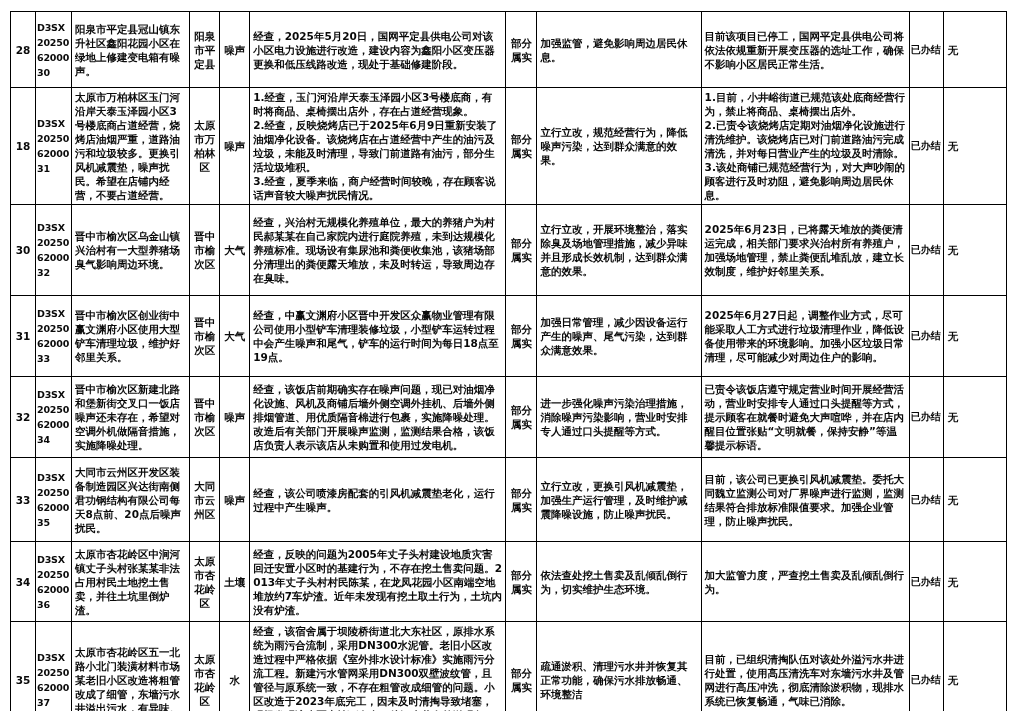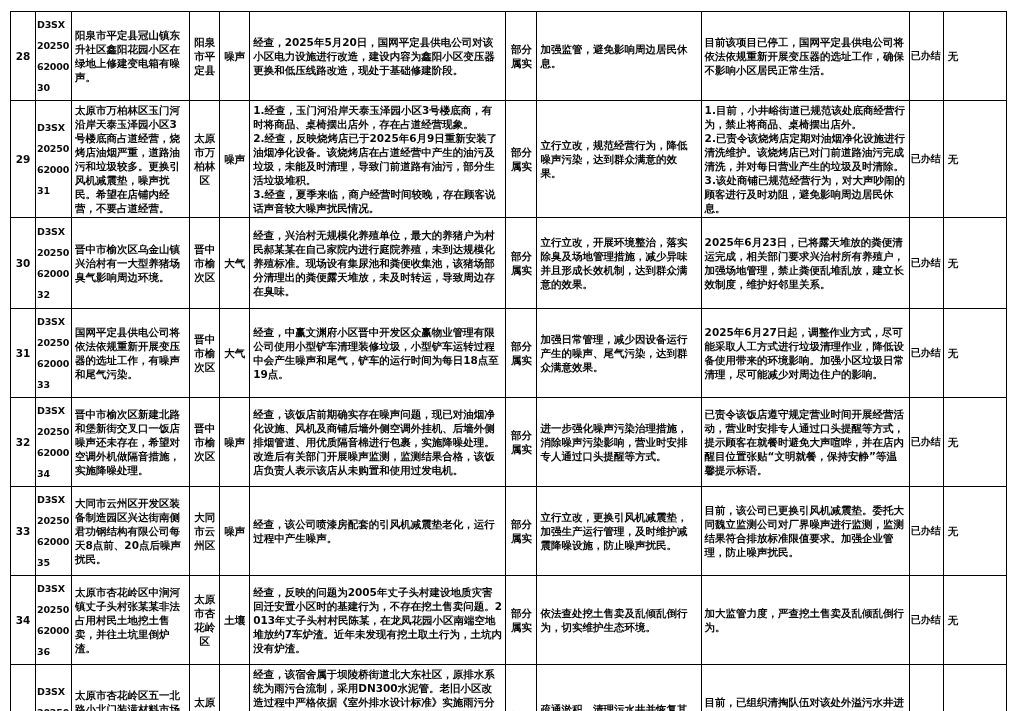--- a/index.html
+++ b/index.html
@@ -9,21 +9,21 @@
   }
   .page{padding:11px 0 0 10px;}
   table{border-collapse:collapse;table-layout:fixed;width:997px;background:#fff;}
   td{
     border:1px solid #000;vertical-align:middle;
     font-size:10.5px;line-height:14px;color:#0a0a0a;font-weight:600;
     white-space:pre-wrap;word-break:break-all;padding:2px 3px;
     overflow:hidden;
   }
   td.col-no,td.col-region,td.col-pollution_type,td.col-verdict{text-align:center;padding:2px 1px;}
-  td.col-case_id{font-size:9.5px;padding:2px 1px;letter-spacing:-0.2px;line-height:21px;}
+  td.col-case_id{font-size:9.5px;padding:2px 1px;letter-spacing:-0.2px;line-height:15px;}
   td.col-status{padding:2px 1px;white-space:nowrap;font-size:10px;}
   td.col-remark{padding-left:4px;vertical-align:middle;}
 </style>
 </head>
 <body>
 
 <div class="page">
   <table>
     <colgroup>
       <col style="width:25px">
@@ -46,21 +46,21 @@
           <td class="col-region">阳泉市平定县</td>
           <td class="col-pollution_type">噪声</td>
           <td class="col-investigation">经查，2025年5月20日，国网平定县供电公司对该小区电力设施进行改造，建设内容为鑫阳小区变压器更换和低压线路改造，现处于基础修建阶段。</td>
           <td class="col-verdict">部分属实</td>
           <td class="col-measures">加强监管，避免影响周边居民休息。</td>
           <td class="col-progress">目前该项目已停工，国网平定县供电公司将依法依规重新开展变压器的选址工作，确保不影响小区居民正常生活。</td>
           <td class="col-status">已办结</td>
           <td class="col-remark">无</td>
         </tr>
         <tr style="height: 103px;">
-          <td class="col-no">29</td>
+          <td class="col-no">18</td>
           <td class="col-case_id">D3SX202506200031</td>
           <td class="col-complaint">太原市万柏林区玉门河沿岸天泰玉泽园小区3号楼底商占道经营，烧烤店油烟严重，道路油污和垃圾较多。更换引风机减震垫，噪声扰民。希望在店铺内经营，不要占道经营。</td>
           <td class="col-region">太原市万柏林区</td>
           <td class="col-pollution_type">噪声</td>
           <td class="col-investigation">1.经查，玉门河沿岸天泰玉泽园小区3号楼底商，有时将商品、桌椅摆出店外，存在占道经营现象。
 2.经查，反映烧烤店已于2025年6月9日重新安装了油烟净化设备。该烧烤店在占道经营中产生的油污及垃圾，未能及时清理，导致门前道路有油污，部分生活垃圾堆积。
 3.经查，夏季来临，商户经营时间较晚，存在顾客说话声音较大噪声扰民情况。</td>
           <td class="col-verdict">部分属实</td>
           <td class="col-measures">立行立改，规范经营行为，降低噪声污染，达到群众满意的效果。</td>
           <td class="col-progress">1.目前，小井峪街道已规范该处底商经营行为，禁止将商品、桌椅摆出店外。
@@ -78,21 +78,21 @@
           <td class="col-investigation">经查，兴治村无规模化养殖单位，最大的养猪户为村民郝某某在自己家院内进行庭院养殖，未到达规模化养殖标准。现场设有集尿池和粪便收集池，该猪场部分清理出的粪便露天堆放，未及时转运，导致周边存在臭味。</td>
           <td class="col-verdict">部分属实</td>
           <td class="col-measures">立行立改，开展环境整治，落实除臭及场地管理措施，减少异味并且形成长效机制，达到群众满意的效果。</td>
           <td class="col-progress">2025年6月23日，已将露天堆放的粪便清运完成，相关部门要求兴治村所有养殖户，加强场地管理，禁止粪便乱堆乱放，建立长效制度，维护好邻里关系。</td>
           <td class="col-status">已办结</td>
           <td class="col-remark">无</td>
         </tr>
         <tr style="height: 81px;">
           <td class="col-no">31</td>
           <td class="col-case_id">D3SX202506200033</td>
-          <td class="col-complaint">国网平定县供电公司将依法依规重新开展变压器的选址工作，有噪声和尾气污染。</td>
+          <td class="col-complaint">晋中市榆次区创业街中赢文渊府小区使用大型铲车清理垃圾，维护好邻里关系。</td>
           <td class="col-region">晋中市榆次区</td>
           <td class="col-pollution_type">大气</td>
           <td class="col-investigation">经查，中赢文渊府小区晋中开发区众赢物业管理有限公司使用小型铲车清理装修垃圾，小型铲车运转过程中会产生噪声和尾气，铲车的运行时间为每日18点至19点。</td>
           <td class="col-verdict">部分属实</td>
           <td class="col-measures">加强日常管理，减少因设备运行产生的噪声、尾气污染，达到群众满意效果。</td>
           <td class="col-progress">2025年6月27日起，调整作业方式，尽可能采取人工方式进行垃圾清理作业，降低设备使用带来的环境影响。加强小区垃圾日常清理，尽可能减少对周边住户的影响。</td>
           <td class="col-status">已办结</td>
           <td class="col-remark">无</td>
         </tr>
         <tr style="height: 81px;">

